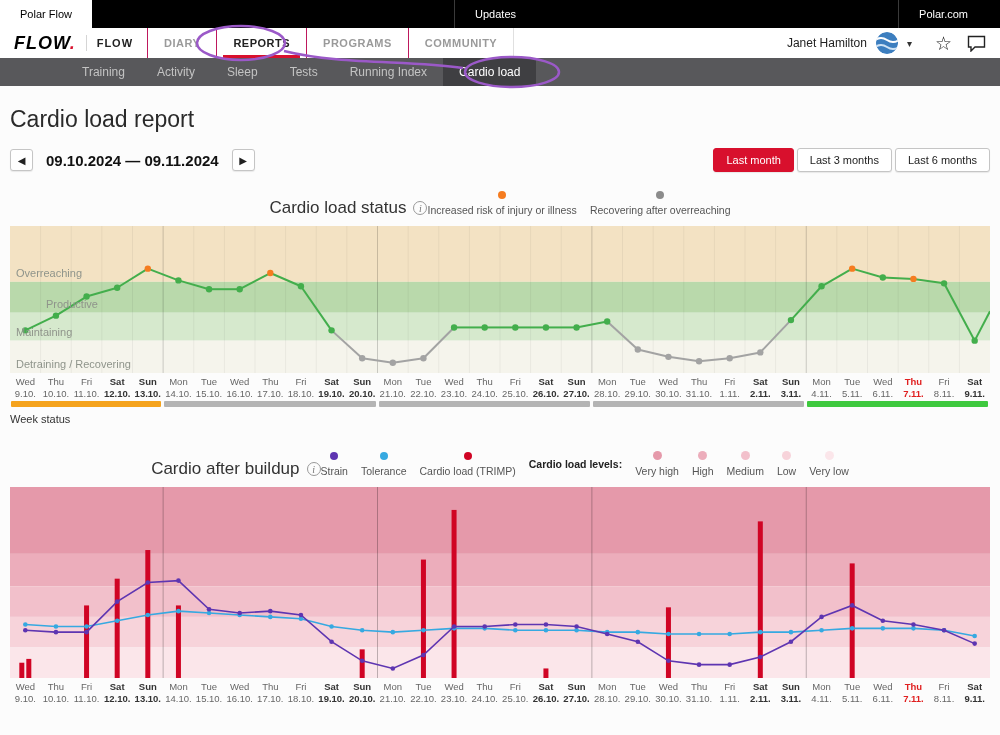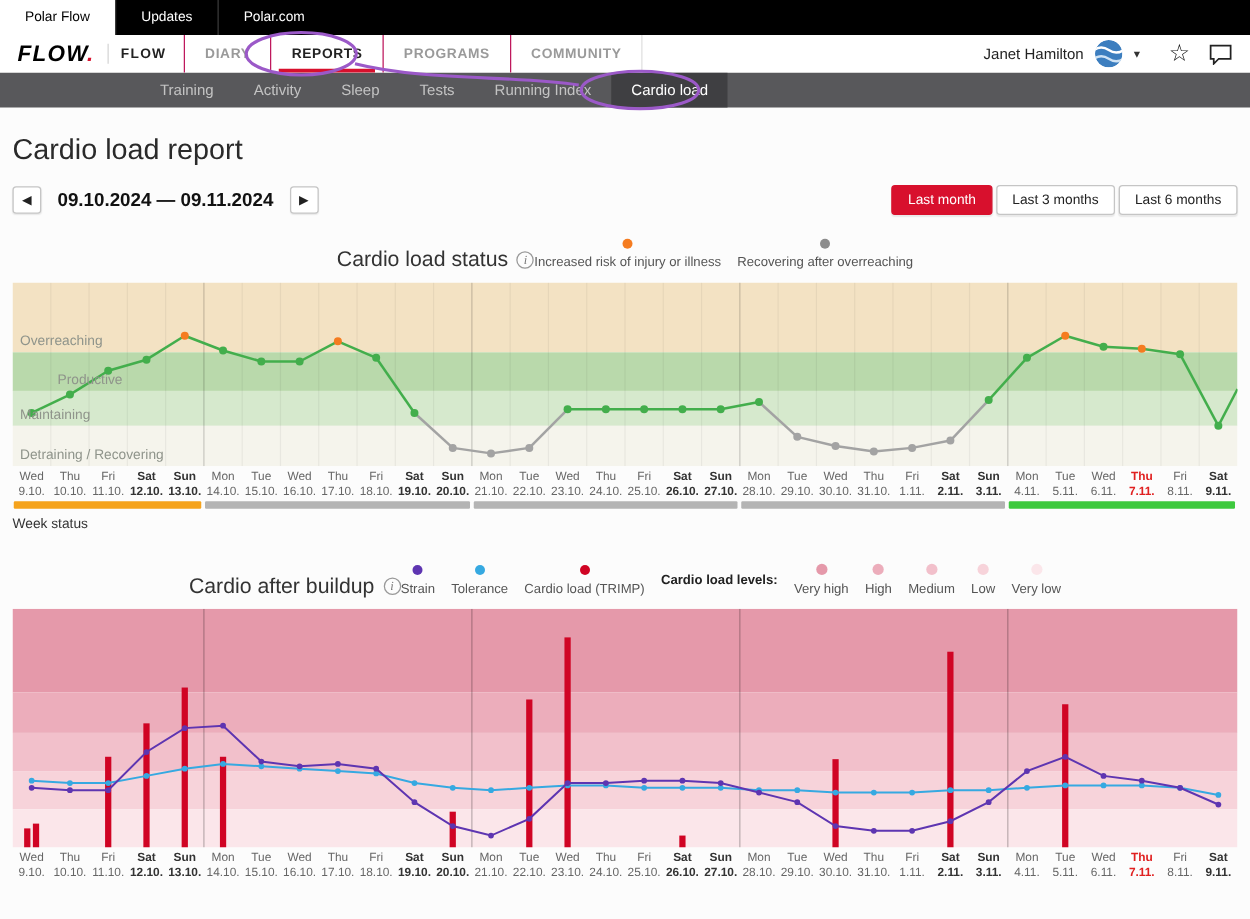--- a/index.html
+++ b/index.html
@@ -1,20 +1,20 @@
 <!DOCTYPE html>
 <html style="--accent: #d8102d;"><head>
 <meta charset="utf-8">
 <style>
   * { margin:0; padding:0; box-sizing:border-box; }
   html,body { width:1000px; height:735px; overflow:hidden; }
   body { font-family:"Liberation Sans", sans-serif; background:#fcfcfc; position:relative; color:#222; }
 
   
-  .topbar { height:28px; background:#000; display:flex; justify-content:flex-start; padding-right:12px; }
+  .topbar { height:28px; background:#000; display:flex; justify-content:space-between; padding-right:12px; }
   .topbar-item { color:#fff; font-size:11px; display:flex; align-items:center; padding:0 20px; border-left:1px solid #3a3a3a; cursor:pointer; }
   .topbar-item.active { background:#fff; color:#000; border-left:none; }
 
   
   .header { height:30px; background:#fff; display:flex; align-items:center; padding:0 14px; position:relative; }
   .logo { font-style:italic; font-weight:800; font-size:18px; letter-spacing:1px; color:#000; cursor:pointer; }
   .logo-dot { color:var(--accent,#d8102d); }
   .flow-label { font-size:11px; font-weight:bold; letter-spacing:1px; color:#222; margin-left:10px; padding:2px 0 2px 10px; border-left:1px solid #d5d5d5; }
   .main-nav { display:flex; height:100%; margin-left:14px; }
   .nav-item { font-size:11px; font-weight:bold; letter-spacing:0.5px; color:#9a9a9a; padding:0 16px; display:flex; align-items:center; height:100%; border-left:1px solid #be185d; position:relative; cursor:pointer; }
@@ -22,21 +22,21 @@
   .nav-item.active { color:#222; }
   .nav-item.active::after { content:""; position:absolute; left:6px; right:6px; bottom:0; height:3px; background:var(--accent,#d8102d); }
   .header-right { margin-left:auto; display:flex; align-items:center; gap:9px; }
   .user-name { font-size:12px; color:#222; cursor:pointer; }
   .avatar { width:22px; height:22px; border-radius:50%; overflow:hidden; display:inline-block; cursor:pointer; }
   .caret { font-size:10px; color:#333; font-family:"DejaVu Sans", sans-serif; }
   .icon-star { font-size:19px; color:#111; font-family:"DejaVu Sans", sans-serif; cursor:pointer; margin-left:14px; }
   .icon-bubble { cursor:pointer; margin-left:6px; display:flex; align-items:center; }
 
   
-  .subnav { height:28px; background:#58585b; display:flex; padding-left:112px; }
+  .subnav { height:28px; background:#58585b; display:flex; padding-left:66px; }
   .subnav-item { color:#c3c3c3; font-size:12px; display:flex; align-items:center; padding:0 16px; cursor:pointer; }
   .subnav-item.active { background:#3f3f42; color:#fff; }
 
   
   .annotation { position:absolute; left:0; top:0; z-index:60; pointer-events:none; }
 
   
   main { padding:0 10px; }
   h1 { font-size:23px; font-weight:400; color:#2a2a2a; margin:20px 0 14px; line-height:27px; }
 

